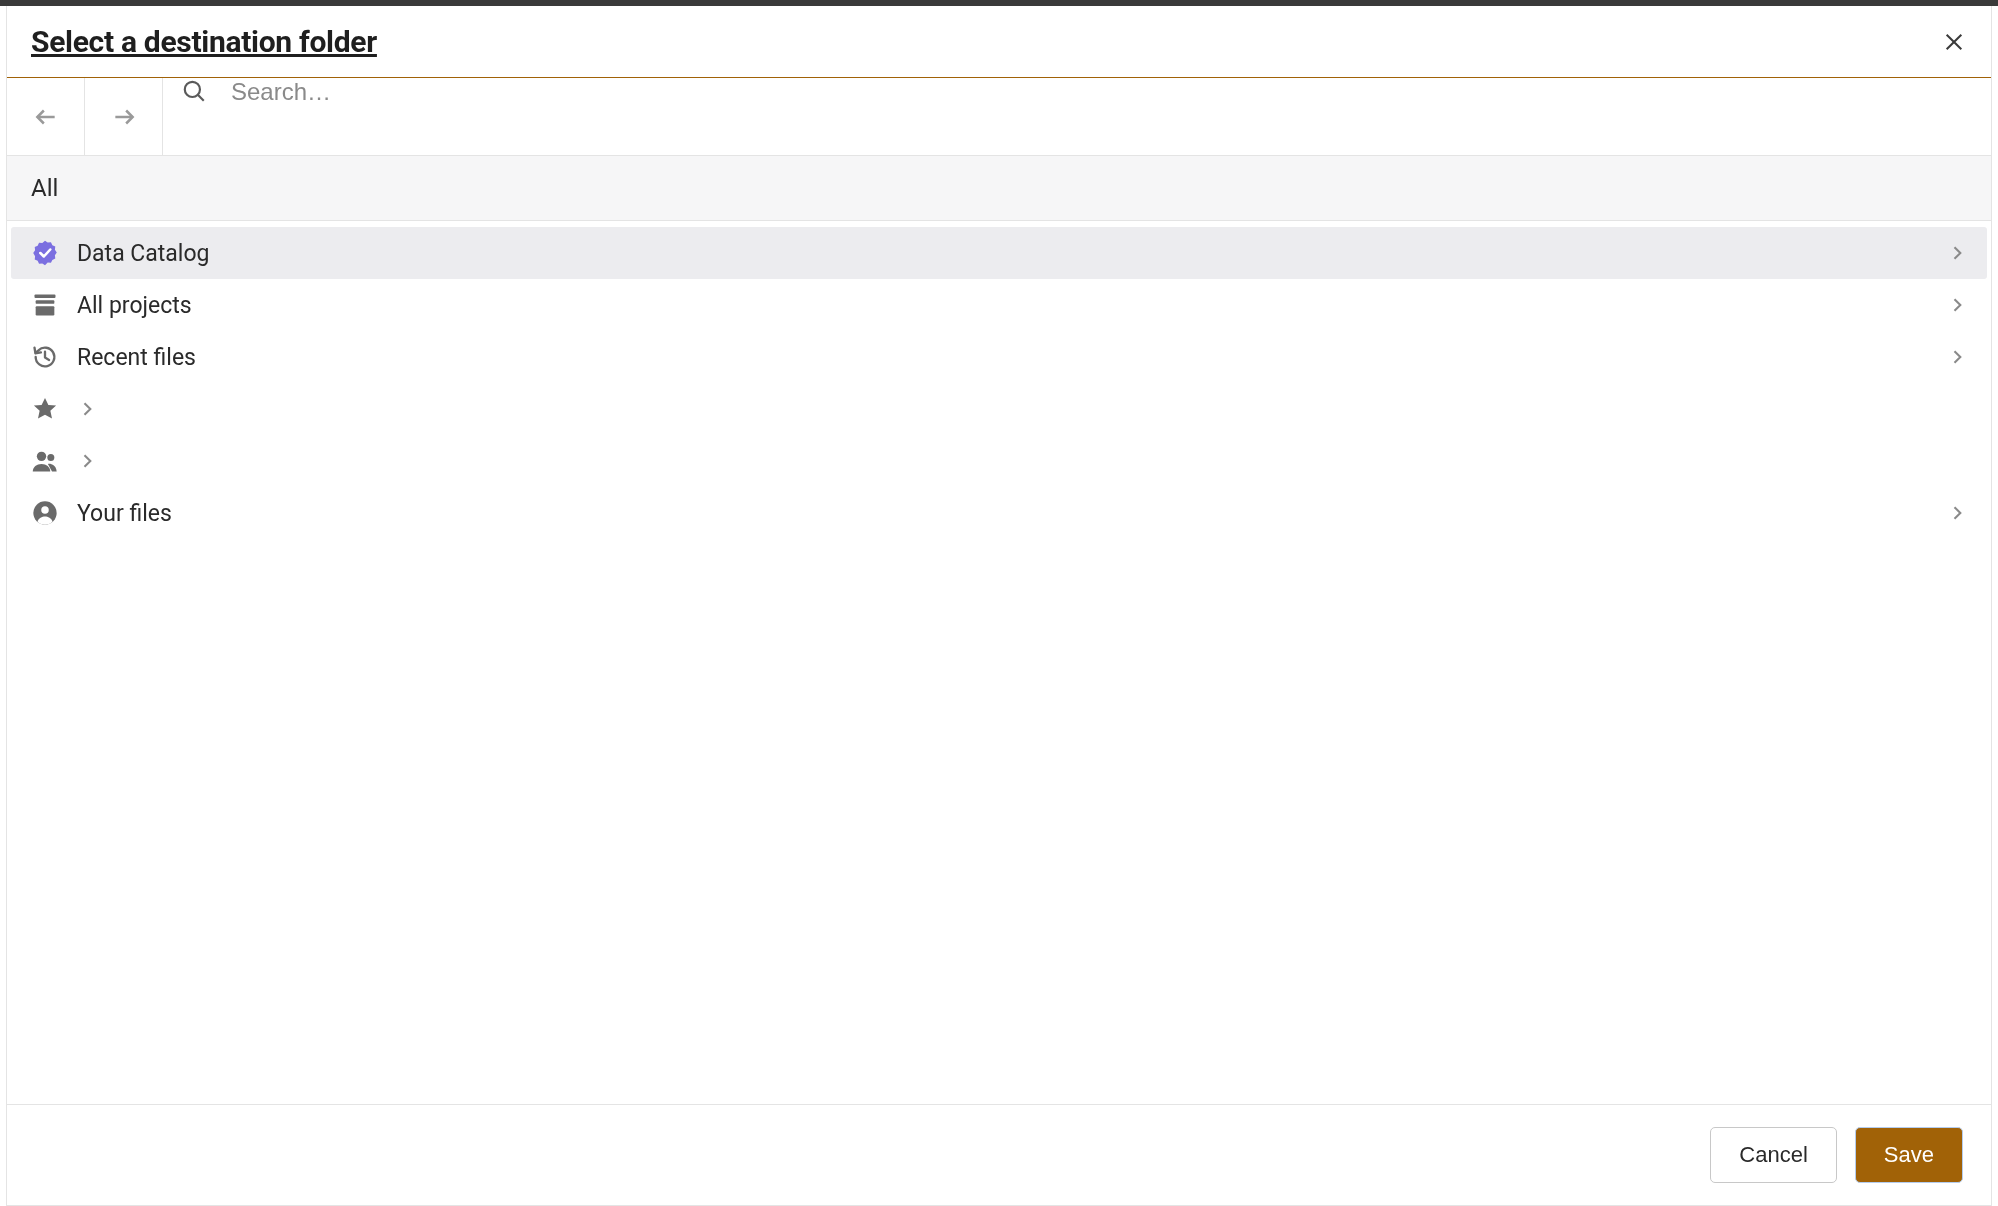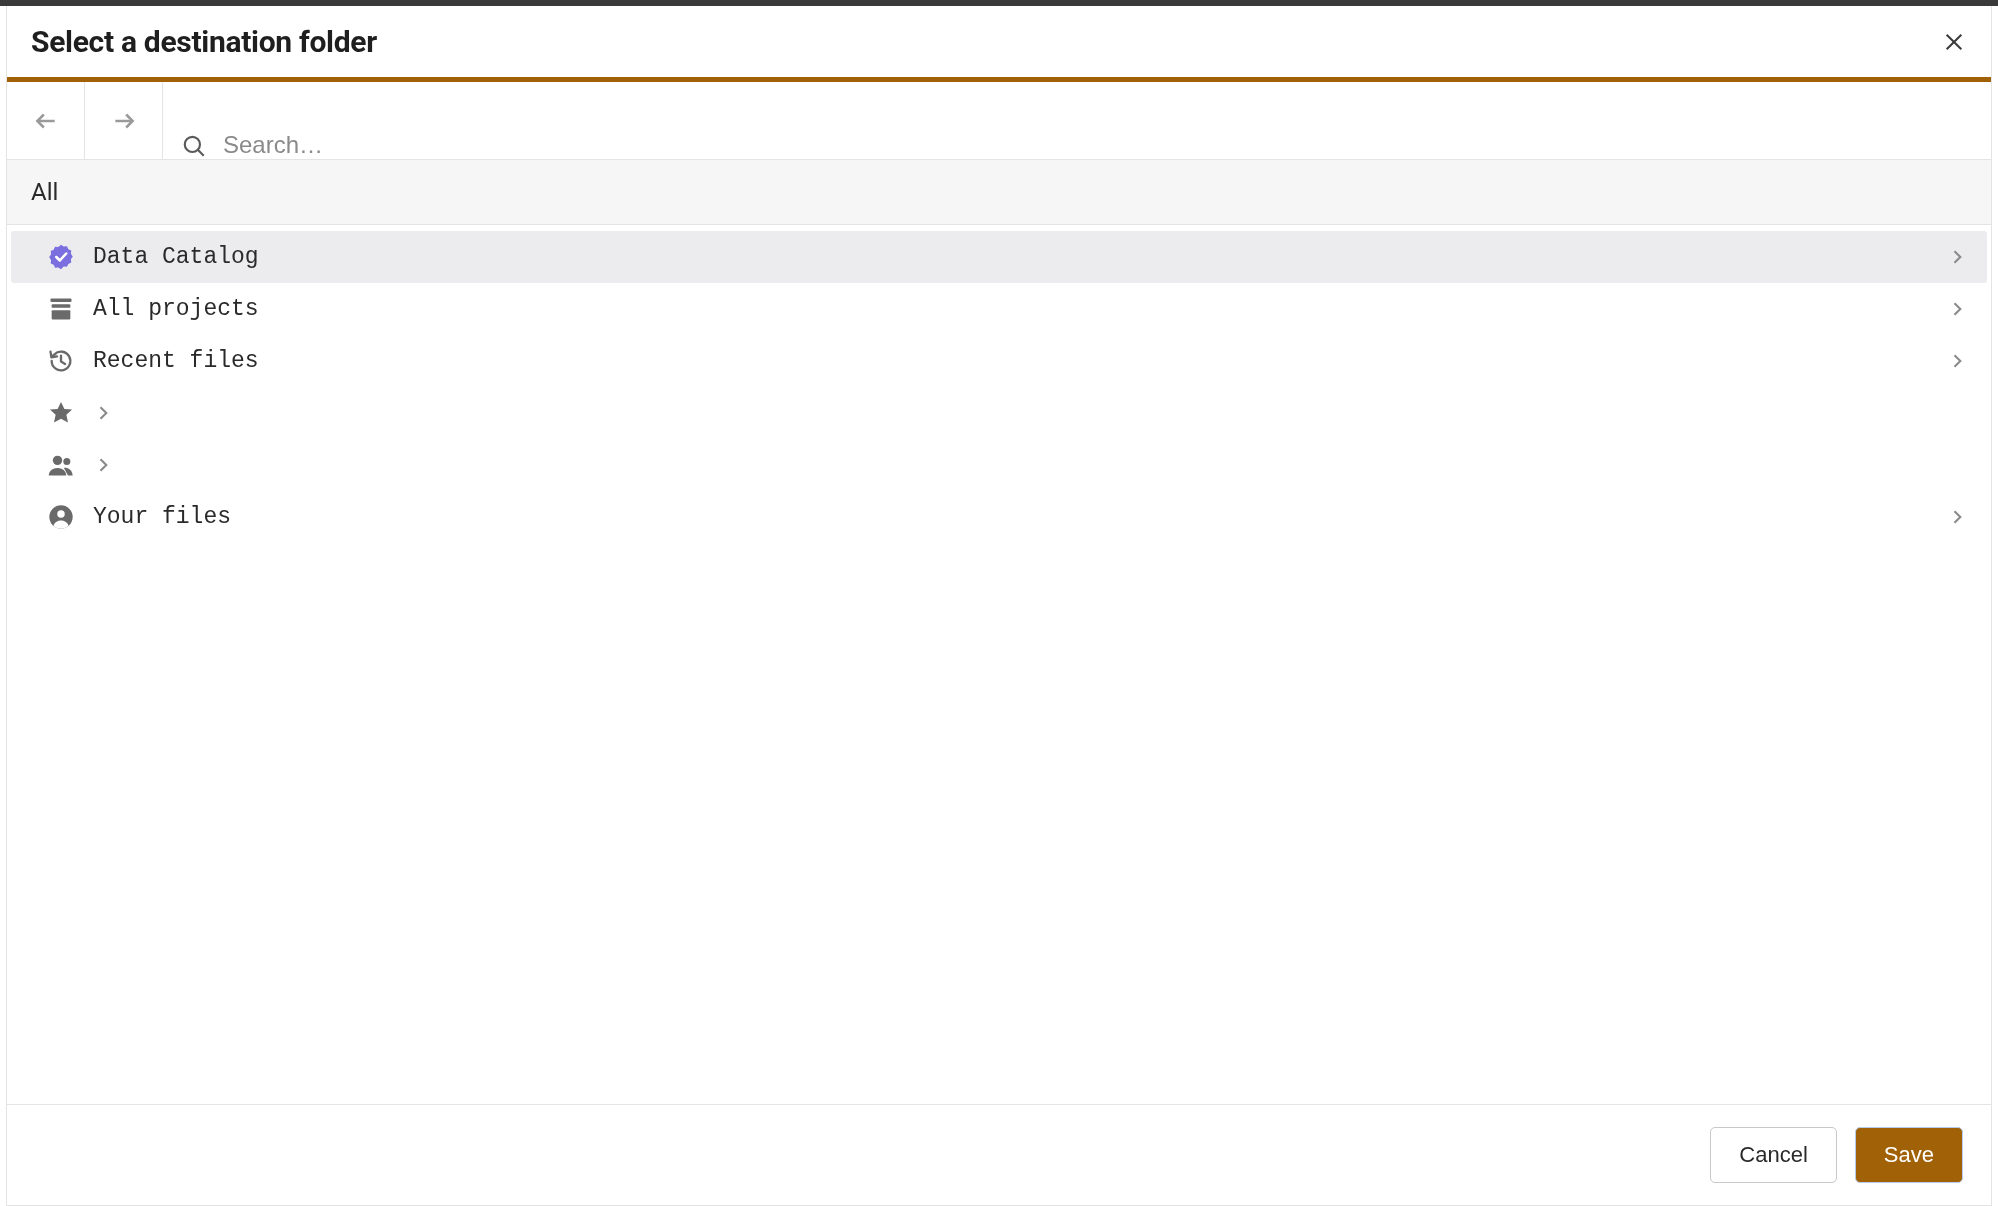--- a/index.html
+++ b/index.html
@@ -34,21 +34,22 @@
       display: flex;
       flex-direction: column;
       border: 1px solid #e4e4e4;
       border-top: none;
     }
     .dialog-header {
       display: flex;
       align-items: center;
       justify-content: space-between;
       padding: 18px 22px 18px 24px;
-      border-bottom: 5px solid #a16207;
+      border-bottom: 1px solid #a16207;
+      text-decoration: underline;
     }
     .dialog-title {
       font-size: 30px;
       font-weight: 700;
       color: #1f1f1f;
       letter-spacing: -0.3px;
     }
     .close-btn {
       background: none;
       border: none;
@@ -83,23 +84,23 @@
     .nav-btn svg {
       width: 26px;
       height: 26px;
       stroke: #9a9a9a;
       stroke-width: 2.3;
       fill: none;
     }
     .search-wrap {
       flex: 1;
       display: flex;
-      align-items: flex-end;
+      align-items: flex-start;
       padding: 0 18px;
-      gap: 16px;
+      gap: 24px;
     }
     .search-wrap svg {
       width: 26px;
       height: 26px;
       stroke: #5a5a5a;
       stroke-width: 2;
       fill: none;
     }
     .search-input {
       flex: 1;
@@ -120,25 +121,24 @@
       color: #2a2a2a;
     }
     .folder-list {
       flex: 1;
       overflow-y: auto;
       padding: 6px 4px 0 4px;
     }
     .folder-row {
       display: flex;
       align-items: center;
-      padding: 12px 20px 12px 36px;
+      padding: 12px 20px 12px 20px;
       cursor: pointer;
       border-radius: 3px;
       gap: 18px;
-      font-family: Liberation Mono, monospace;
     }
     .folder-row.selected {
       background: #ececef;
     }
     .folder-icon {
       width: 28px;
       height: 28px;
       display: flex;
       align-items: center;
       justify-content: center;

